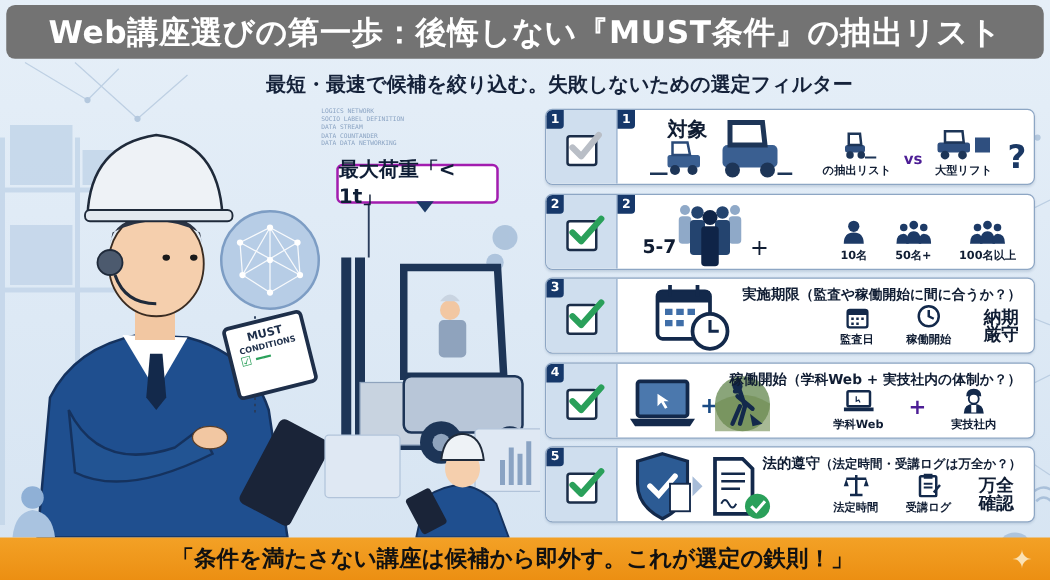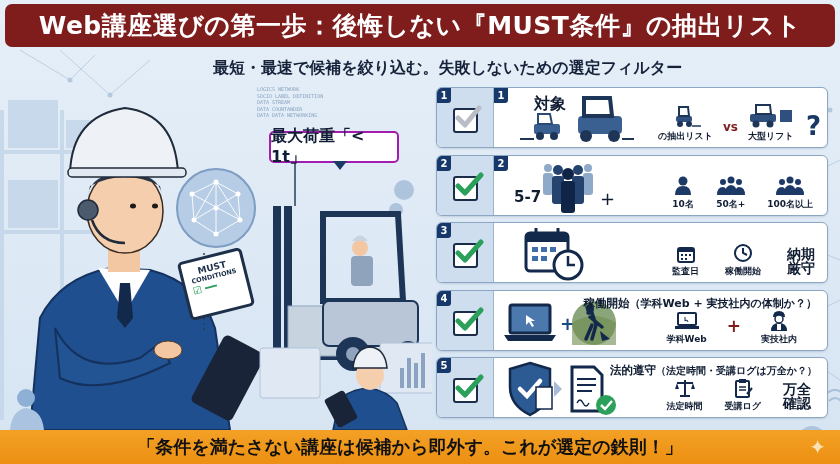--- a/index.html
+++ b/index.html
@@ -8,21 +8,21 @@
     font-family: "DejaVu Sans", "Liberation Sans", sans-serif;
     background: linear-gradient(180deg, #e6eff8 0%, #dde9f5 55%, #d6e4f2 100%);
     position: relative;
     color: #13294b;
   }
   .bg-net { position: absolute; inset: 0; z-index: 0; pointer-events: none; }
 
   
   .title-bar {
     position: absolute; left: 5px; top: 4px; width: 830px; height: 43px;
-    background: #7f1d1d; border-radius: 7px;
+    background: #737373; border-radius: 7px;
     display: flex; align-items: center; justify-content: center;
     color: #ffffff; font-weight: bold; font-size: 25px; letter-spacing: 0.5px;
     z-index: 3;
   }
   .subtitle {
     position: absolute; left: 0; top: 58px; width: 840px; text-align: center;
     font-size: 16px; font-weight: bold; color: #15223a; z-index: 3;
     padding-left: 55px;
   }
 
@@ -81,21 +81,21 @@
   .card-main .num-tag { left: 0; }
   .card-title {
     position: absolute; right: 10px; top: 5px;
     font-size: 11.5px; font-weight: bold; color: #101d33; white-space: nowrap;
   }
   .card-title .paren { font-weight: bold; font-size: 11px; }
   .big-icon { position: absolute; left: 22px; top: 6px; }
   .opts { position: absolute; right: 6px; bottom: 4px; display: flex; align-items: flex-end; gap: 0; }
   .opt { display: flex; flex-direction: column; align-items: center; font-size: 9px; font-weight: bold; color: #101d33; }
   .opt svg { display: block; margin-bottom: 2px; }
-  .opt-sep { font-size: 15px; font-weight: bold; color: #7f1d1d; padding: 0 10px 9px; }
+  .opt-sep { font-size: 15px; font-weight: bold; color: #4c1d95; padding: 0 10px 9px; }
   .emph { font-size: 14px; font-weight: bold; line-height: 1.05; text-align: center; color: #101d33; }
   .qmark { font-size: 26px; font-weight: bold; color: #1a3864; line-height: 1; padding-bottom: 4px; padding-left: 12px; }
   .label-big { position: absolute; font-size: 16px; font-weight: bold; color: #101d33; }
 
   
   .footer {
     position: absolute; left: 0; top: 430px; width: 840px; height: 34px;
     background: linear-gradient(180deg, #f3a126 0%, #ec8f12 100%);
     display: flex; align-items: center; justify-content: center;
     font-size: 18px; font-weight: bold; color: #111;
@@ -405,20 +405,23 @@
         <g fill="#3f6ea8">
             <rect x="8" y="20" width="6" height="5"></rect>
             <rect x="17" y="20" width="6" height="5"></rect>
             <rect x="26" y="20" width="6" height="5"></rect>
             <rect x="8" y="29" width="6" height="5"></rect>
             <rect x="17" y="29" width="6" height="5"></rect>
           </g>
         <circle cx="44" cy="38" r="14" fill="#ffffff" stroke="#13294b" stroke-width="3"></circle>
         <path d="M44 29 L44 38 L51 38" stroke="#13294b" stroke-width="2.5" fill="none"></path>
       </svg>
+      <div class="card-title">
+        <span>実施期限</span><span class="paren">（監査や稼働開始に間に合うか？）</span>
+      </div>
       <div class="opts" style="gap:26px;right:12px;">
         <div class="opt">
           <svg width="18" height="18" viewBox="0 0 18 18">
               <rect x="1" y="3" width="16" height="14" rx="2" fill="#fff" stroke="#13294b" stroke-width="2"></rect>
               <rect x="1" y="3" width="16" height="4" fill="#13294b"></rect>
               <g fill="#13294b">
                 <rect x="4" y="9" width="2" height="2"></rect>
                 <rect x="8" y="9" width="2" height="2"></rect>
                 <rect x="12" y="9" width="2" height="2"></rect>
                 <rect x="4" y="13" width="2" height="2"></rect>

